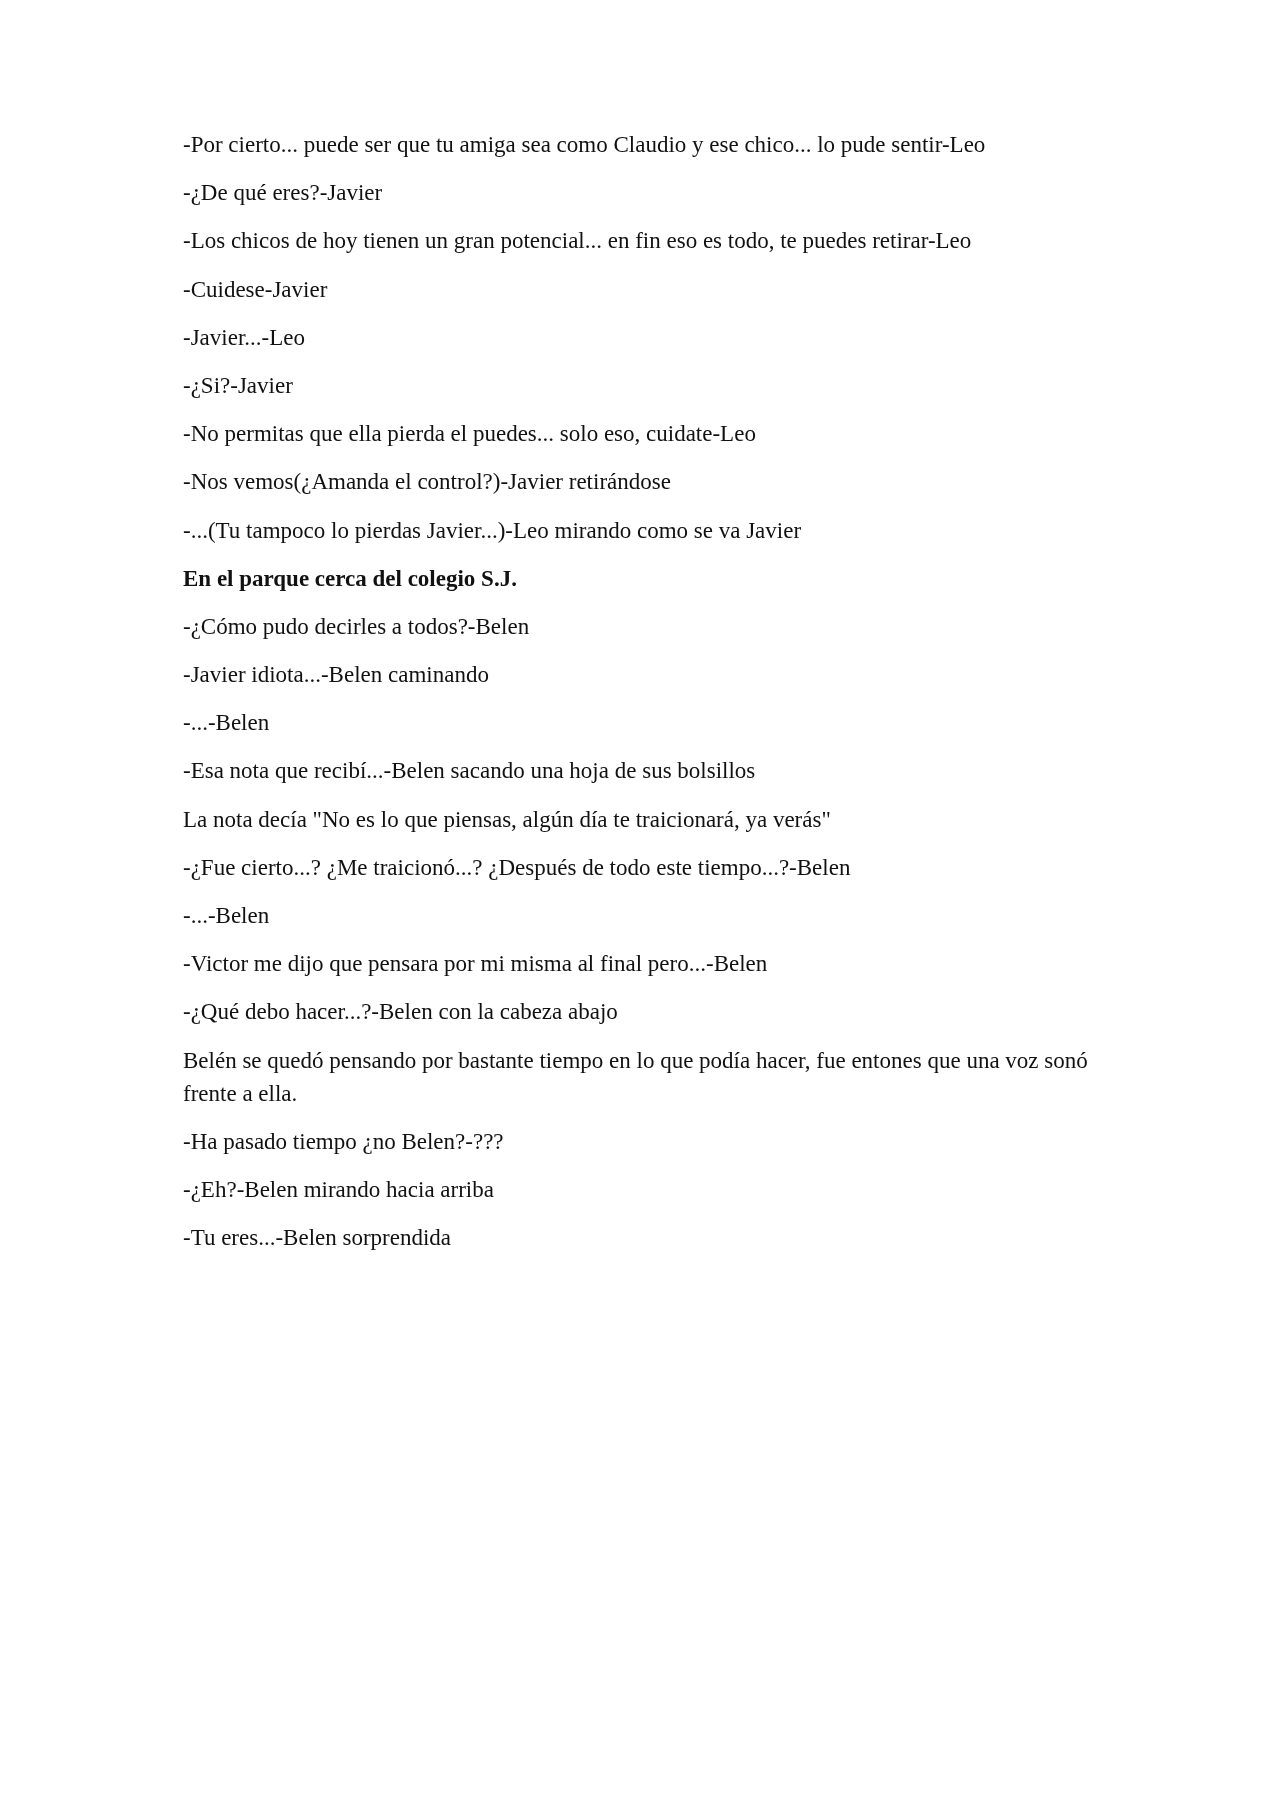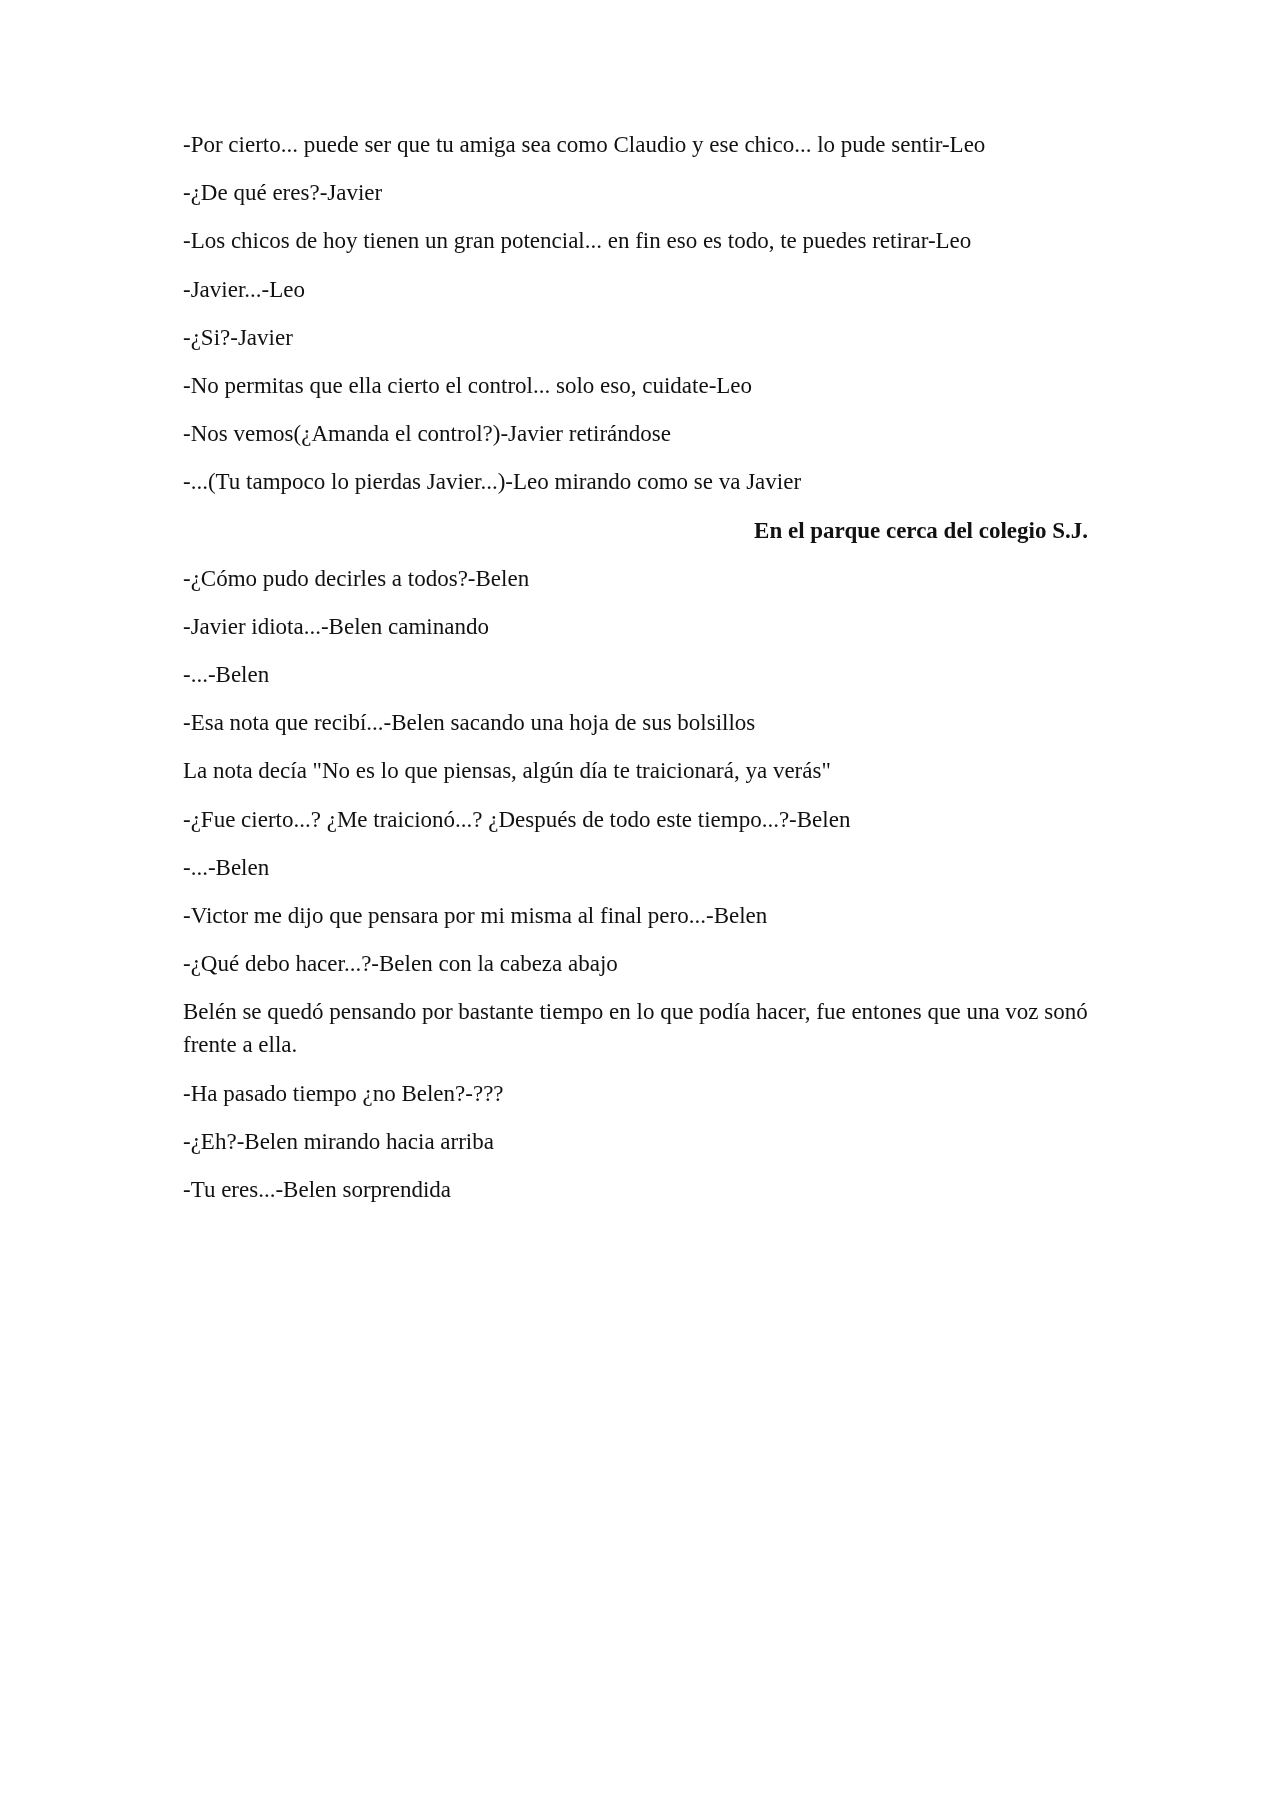--- a/index.html
+++ b/index.html
@@ -30,34 +30,34 @@
       font-size: 23px;
       color: #111111;
     }
     .para {
       margin: 0 0 15.2px 0;
       line-height: 33px;
       white-space: normal;
     }
     .para.bold {
       font-weight: bold;
-      text-align: right;
     }
   </style>
 </head>
 <body>
 
 <div class="page">
   <div class="content">
     <p class="para">-Por cierto... puede ser que tu amiga sea como Claudio y ese chico... lo pude sentir-Leo</p>
     <p class="para">-¿De qué eres?-Javier</p>
     <p class="para">-Los chicos de hoy tienen un gran potencial... en fin eso es todo, te puedes retirar-Leo</p>
+    <p class="para">-Cuidese-Javier</p>
     <p class="para">-Javier...-Leo</p>
     <p class="para">-¿Si?-Javier</p>
-    <p class="para">-No permitas que ella cierto el control... solo eso, cuidate-Leo</p>
+    <p class="para">-No permitas que ella pierda el puedes... solo eso, cuidate-Leo</p>
     <p class="para">-Nos vemos(¿Amanda el control?)-Javier retirándose</p>
     <p class="para">-...(Tu tampoco lo pierdas Javier...)-Leo mirando como se va Javier</p>
     <p class="para bold">En el parque cerca del colegio S.J.</p>
     <p class="para">-¿Cómo pudo decirles a todos?-Belen</p>
     <p class="para">-Javier idiota...-Belen caminando</p>
     <p class="para">-...-Belen</p>
     <p class="para">-Esa nota que recibí...-Belen sacando una hoja de sus bolsillos</p>
     <p class="para">La nota decía "No es lo que piensas, algún día te traicionará, ya verás"</p>
     <p class="para">-¿Fue cierto...? ¿Me traicionó...? ¿Después de todo este tiempo...?-Belen</p>
     <p class="para">-...-Belen</p>

